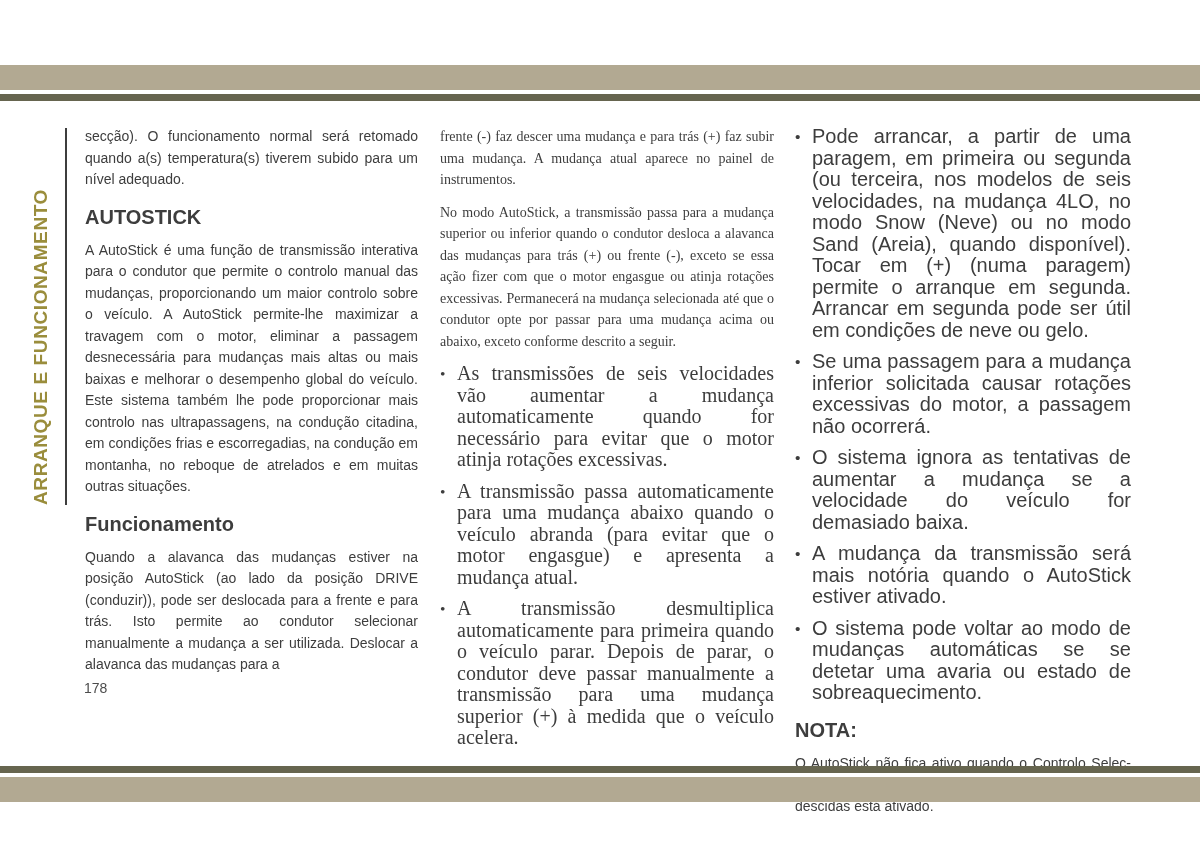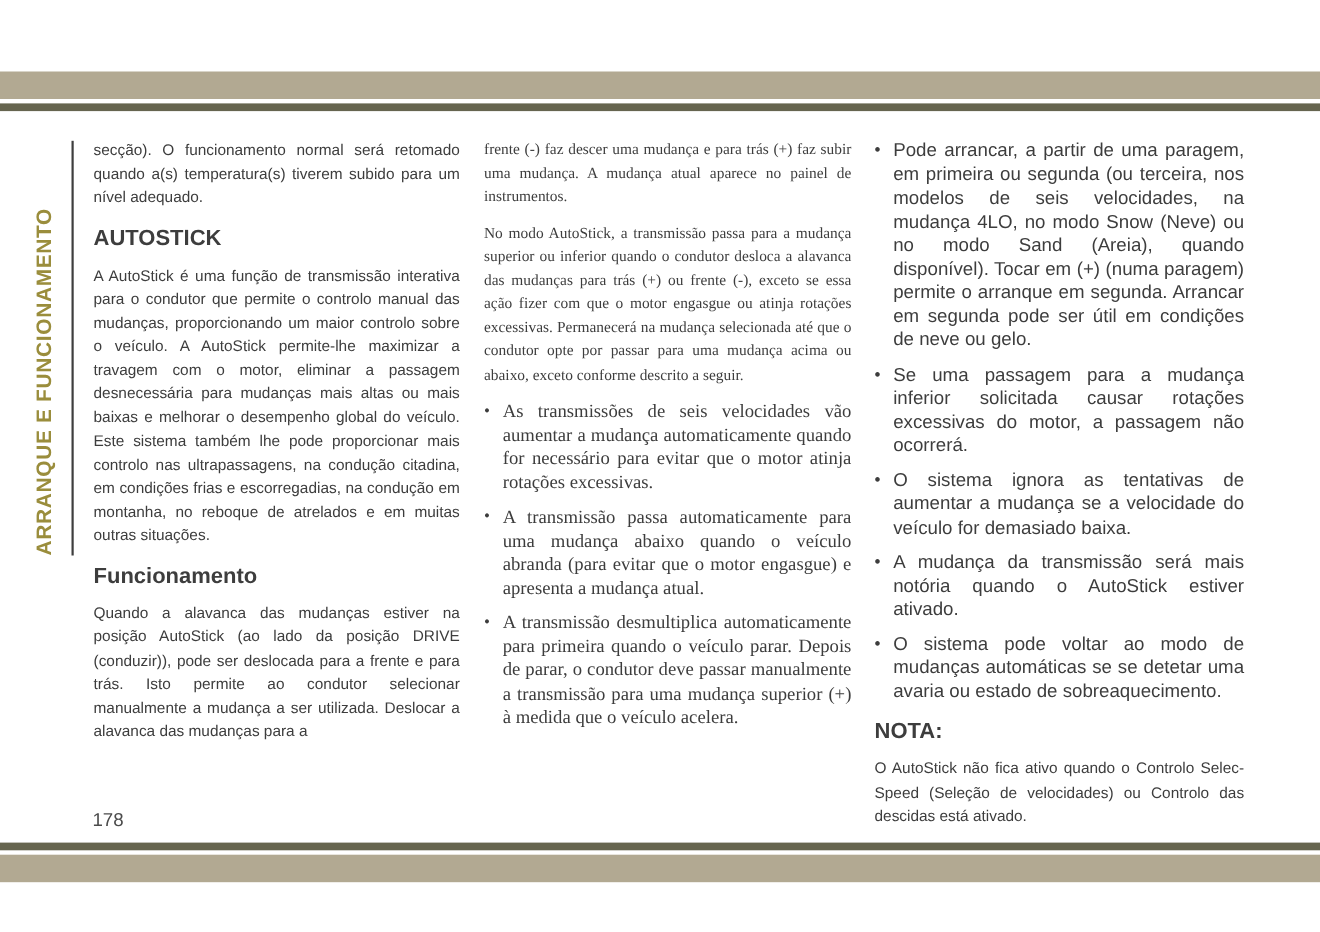--- a/index.html
+++ b/index.html
@@ -70,30 +70,30 @@
     display:flex;
     margin-bottom:10px;
   }
   .bullet .marker {
     flex:0 0 17px;
     font-size:15.5px;
     line-height:21.5px;
   }
   .bullet .btxt {
     flex:1;
-    font-size:17px;
+    font-size:20px;
     line-height:21.5px;
     text-align:justify;
   }
 
   .page-number {
     position:absolute;
     left:84px;
-    top:736px;
-    font-size:17px;
+    top:680px;
+    font-size:14px;
     color:var(--page_number);
   }
 </style>
 </head>
 <body>
 
 <div class="page">
 
   <div class="band band-top-tan"></div>
   <div class="band band-top-olive"></div>

